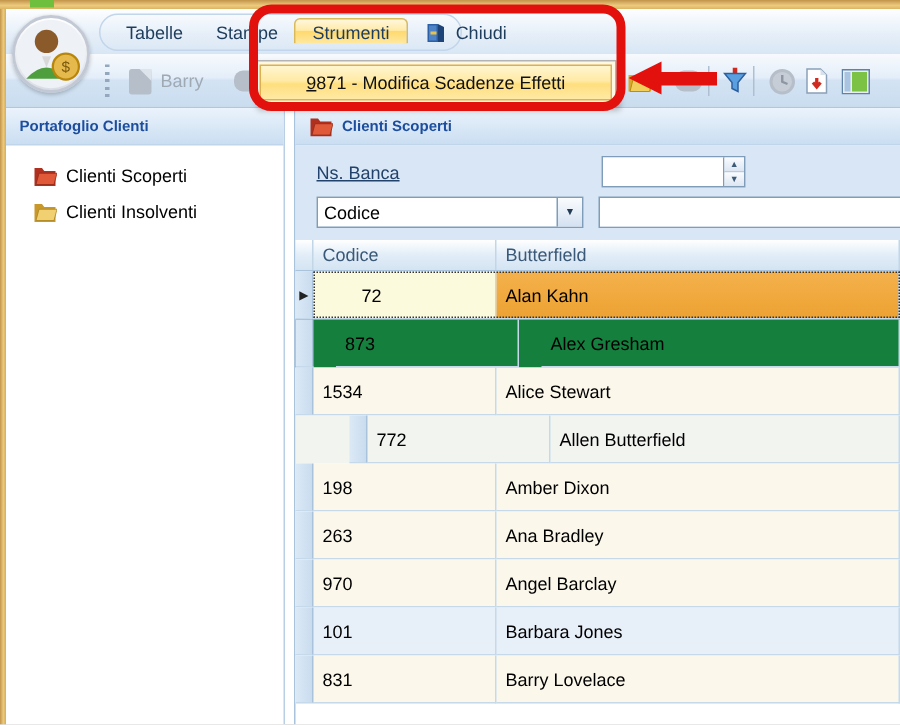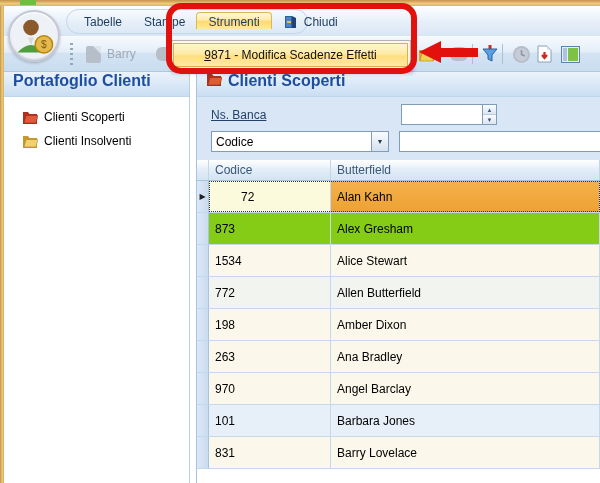--- a/index.html
+++ b/index.html
@@ -60,23 +60,23 @@
   
   .anno-box { position:absolute; left:166px; top:3px; width:251px; height:71px;
               border:6px solid #e3110d; border-radius:15px; z-index:20; pointer-events:none; }
   .anno-arrow-head { position:absolute; left:419px; top:41px; width:0; height:0; z-index:20;
               border-top:11px solid transparent; border-bottom:11px solid transparent;
               border-right:22px solid #e3110d; pointer-events:none; }
   .anno-arrow-shaft { position:absolute; left:440px; top:48px; width:38px; height:9px;
               background:#e3110d; z-index:20; pointer-events:none; }
 
   
-  .panel-head { height:25px; display:flex; align-items:flex-start; gap:6px; padding-left:9px;
+  .panel-head { height:25px; display:flex; align-items:center; gap:6px; padding-left:9px;
                 background:linear-gradient(#ebf3fc,#cadef2); border-bottom:1px solid #c0d5ea;
-                color:#1d4e9e; font-weight:bold; font-size:16px; }
+                color:#1d4e9e; font-weight:bold; font-size:10px; }
   .sidebar { position:absolute; left:4px; top:72px; width:186px; height:411px;
              background:#fff; border-right:1px solid #b9cfe4; }
   .tree { padding:8px 0 0 18px; }
   .tree-item { display:flex; align-items:center; gap:6px; height:24px; }
 
   .main { position:absolute; left:196px; top:72px; width:404px; height:411px;
           background:#fff; border-left:1px solid #a9c3dc; }
   .filterbar { position:relative; height:63px; background:#d8e6f5; }
   .lbl-link { position:absolute; left:14px; top:11px; color:#23426b; text-decoration:underline; }
   .field { background:#fff; border:1px solid #7f9db9; display:flex; }
@@ -106,22 +106,22 @@
   .col-ind { width:12px; flex:none; }
   .col-cod { width:122px; flex:none; }
   .col-des { flex:1; }
   .g-row { display:flex; height:32px; position:relative; background:#fbf8eb; }
   .g-row .c { border-right:1px solid #c6d9eb; border-bottom:1px solid #c6d9eb;
             display:flex; align-items:center; padding-left:6px; overflow:hidden; }
   .g-row .ind { padding:0; background:linear-gradient(90deg,#dce9f6,#c9dcef);
             border-right:1px solid #a9c3dc; justify-content:center;
             font-size:8px; color:#222; }
   .g-row:nth-child(2) { background:#dceaf9; }
-  .g-row:nth-child(3) { background:#84cc16; }
-  .g-row:nth-child(5) { background:#f2f4f0; }
+  .g-row:nth-child(3) { background:#15803d;gap:15px; }
+  .g-row:nth-child(5) { background:#f2f4f0;padding-left:36px; }
   .g-row:nth-child(9) { background:#e7eff8; }
   .g-row.selected .cod { background:#fcfadc;padding-left:32px; }
   .g-row.selected .des { background:linear-gradient(#f4b14c,#eda232); }
   .g-row.selected::after { content:""; position:absolute; left:12px; right:0; top:0; bottom:1px;
             border:1px dotted #333; pointer-events:none; }
 
   
   .i16 { width:16px; height:14px; flex:none; }
   svg { display:block; }
 </style>

